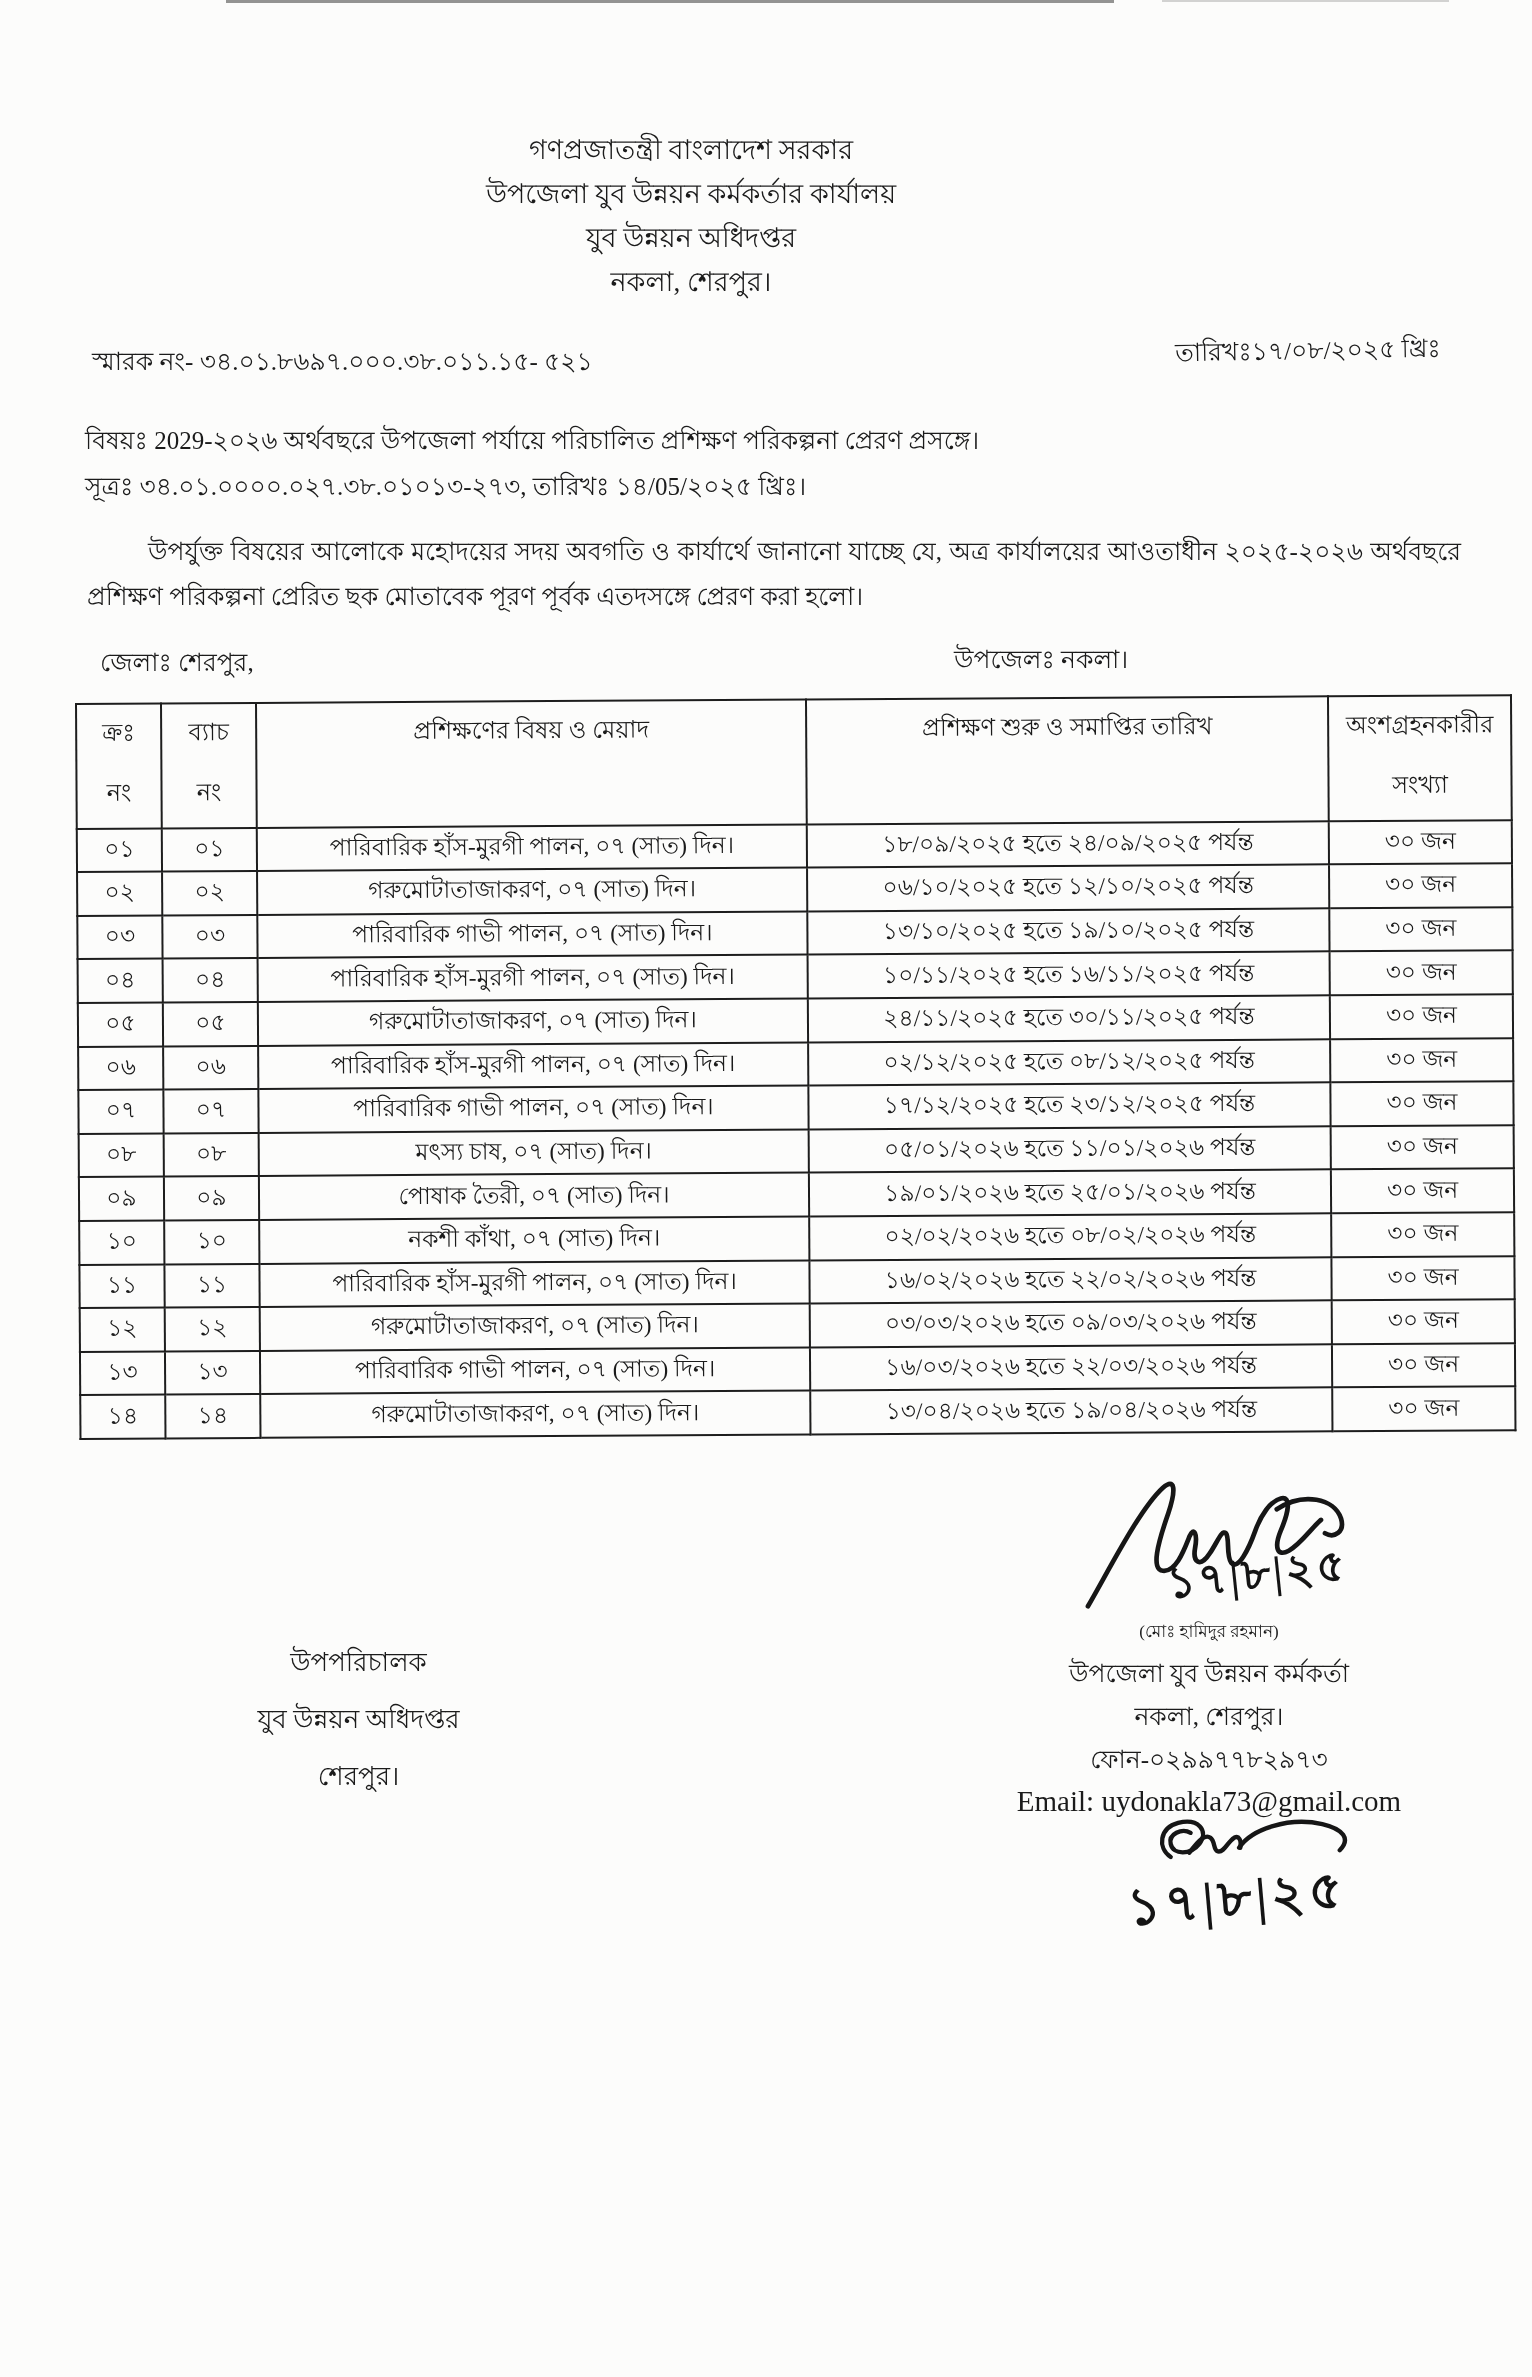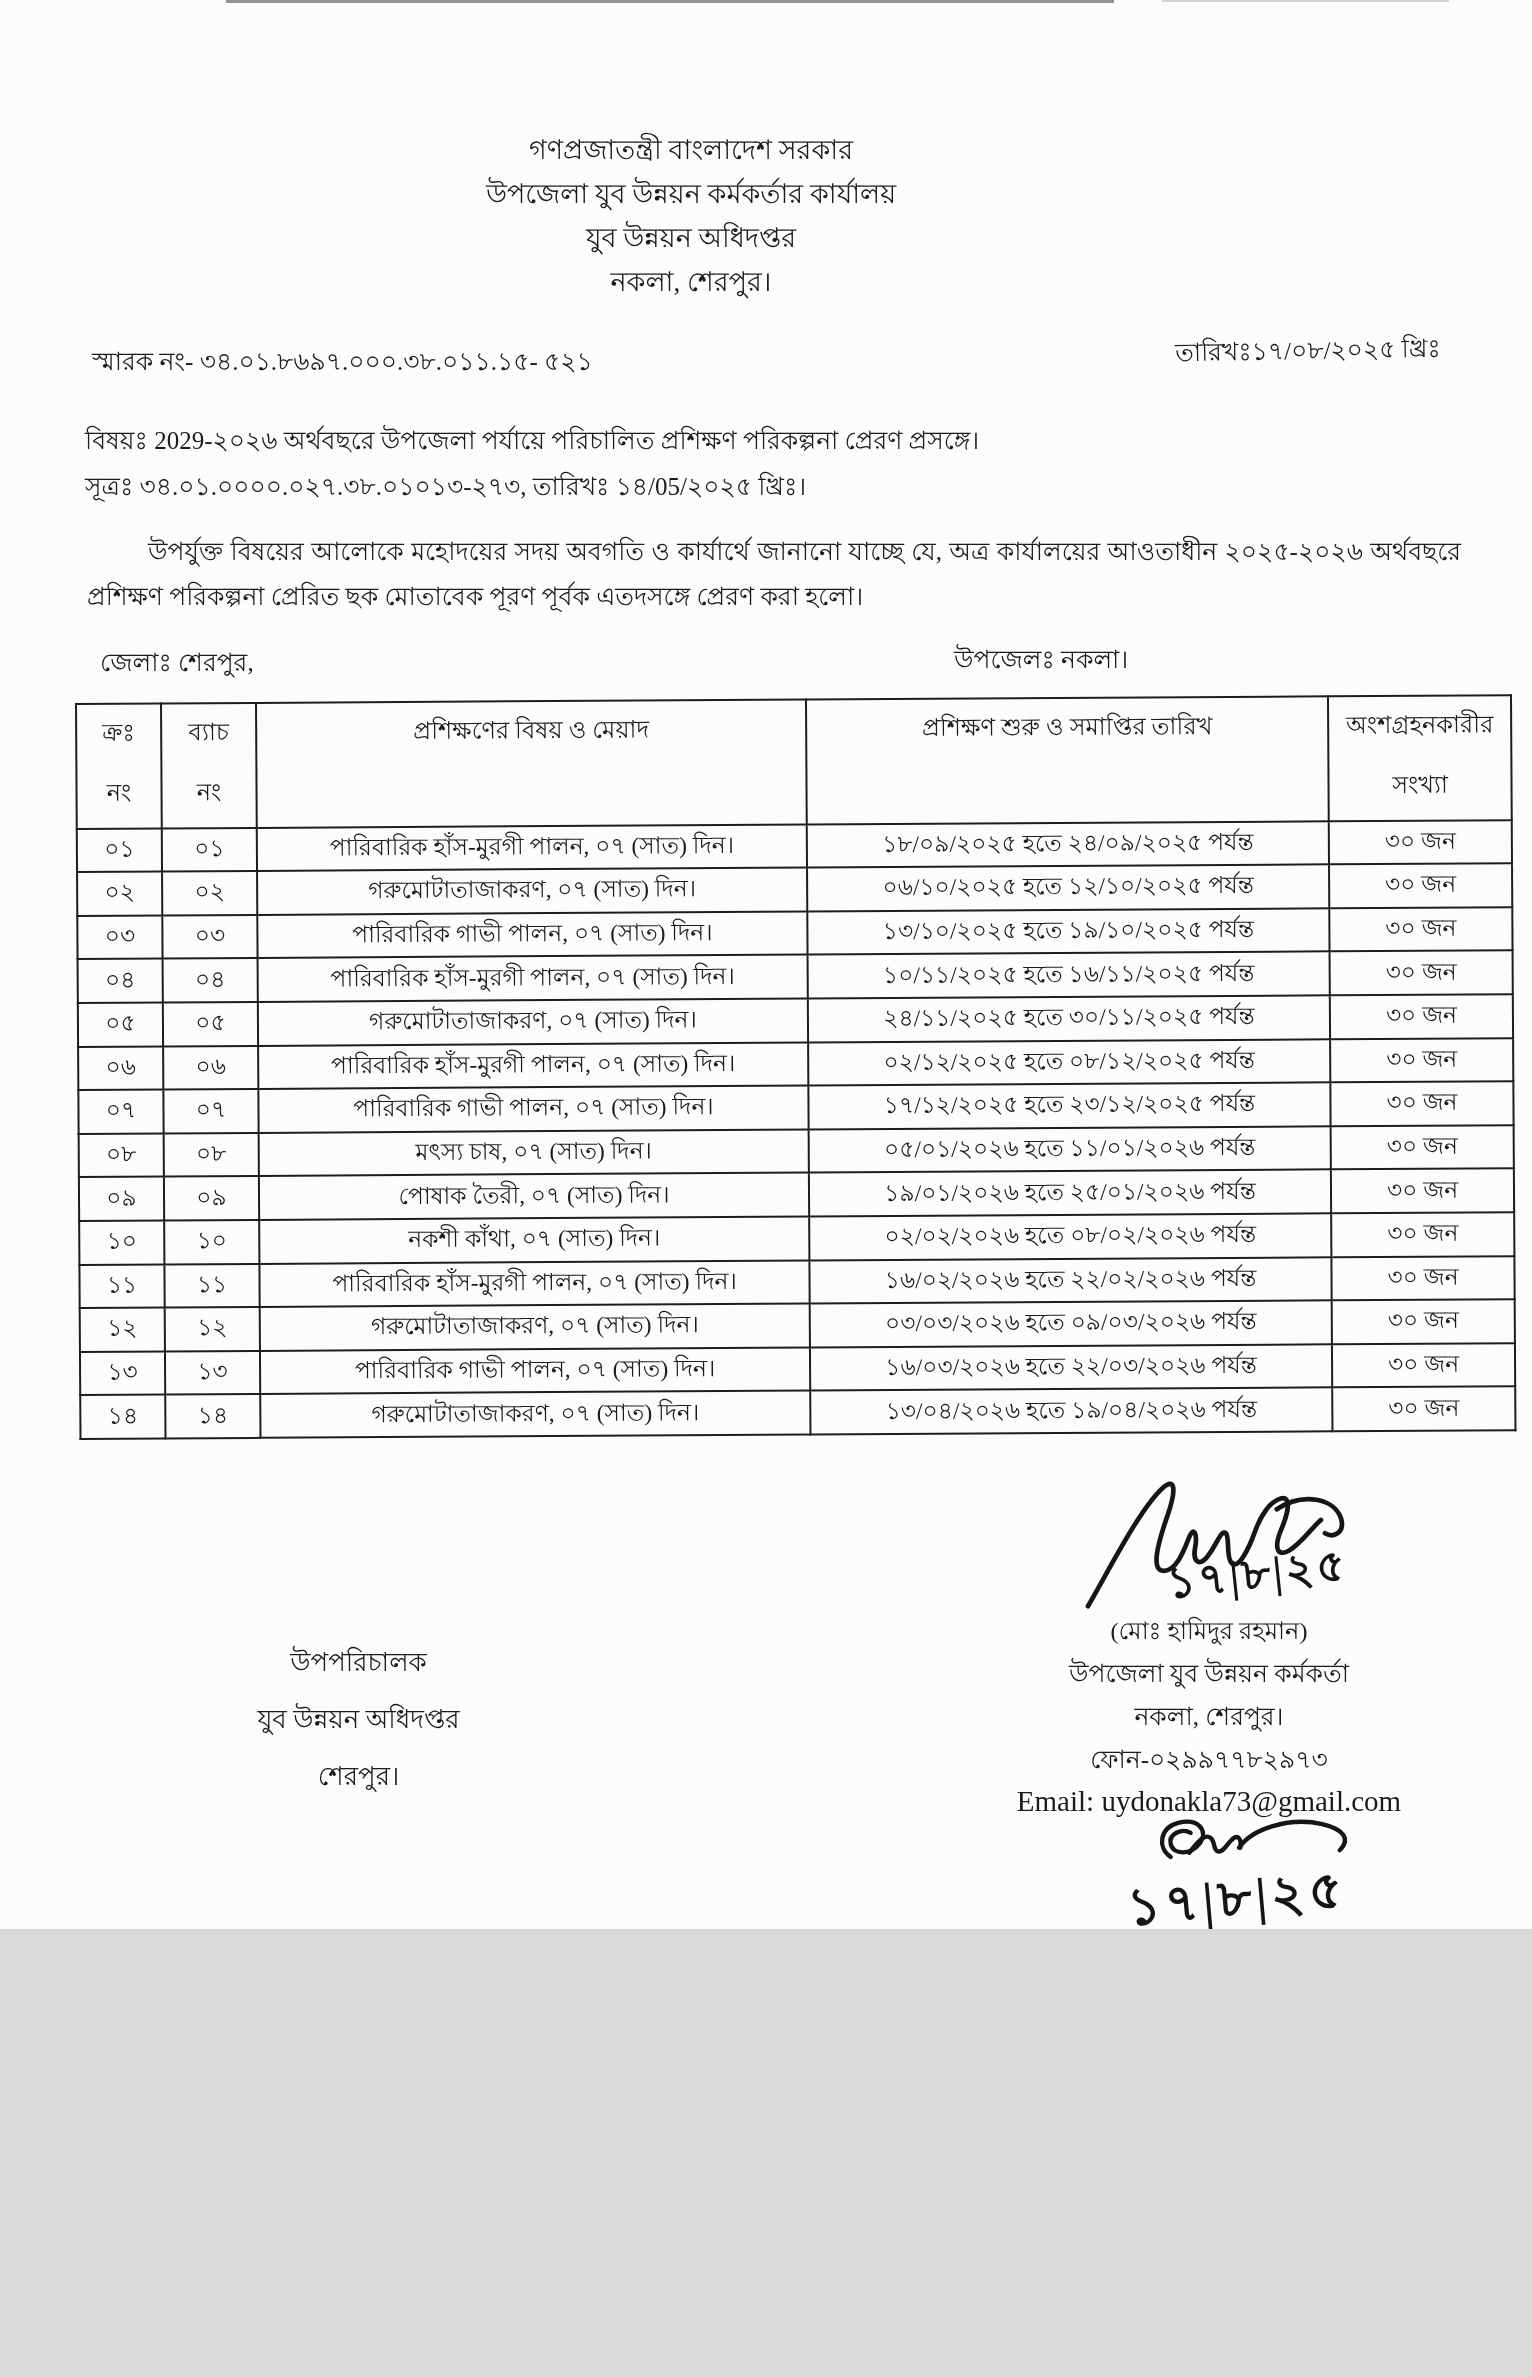--- a/index.html
+++ b/index.html
@@ -1,18 +1,18 @@
 <!DOCTYPE html>
 <html lang="bn" style="font-size:10.7px"><head>
 <meta charset="utf-8">
 <style>
   html,body{margin:0;padding:0;background:#d9d9d9;}
   .page{
     position:relative;
-    width:1533px;height:1929px;
+    width:1533px;height:2377px;
     margin:0 auto;
     background:#fcfcfb;
     font-family:"Liberation Serif","DejaVu Sans",serif;
     color:#1b1b1b;
     overflow:hidden;
   }
   .scan-top-a{position:absolute;top:0;left:226px;width:888px;height:2.7px;background:#3c3c3c;opacity:.55;}
   .scan-top-b{position:absolute;top:0;left:1162px;width:287px;height:2px;background:#666;opacity:.28;}
 
   .doc-header{position:absolute;top:128px;left:0;width:1382px;text-align:center;}
@@ -40,21 +40,21 @@
     overflow:hidden;
   }
   table.training thead th{height:112px;vertical-align:top;padding-top:9.3px;font-size:24px;}
   .th-stack{display:flex;flex-direction:column;justify-content:space-between;height:100px;align-items:center;}
   table.training tbody td{height:38px;}
 
   .left-block{position:absolute;left:205px;top:1634px;width:307px;text-align:center;}
   .left-block div{font-size:26px;line-height:57px;}
 
   .sign-block{position:absolute;left:955px;top:1611px;width:508px;text-align:center;}
-  .sign-block .s-name{font-size:24px;line-height:41px;}
+  .sign-block .s-name{font-size:17px;line-height:41px;}
   .sign-block .s-line{font-size:25px;line-height:43px;text-align:center;}
   .sign-block .s-email{font-size:29px;line-height:41px;font-family:"Liberation Serif",serif;}
 
   .sig1{position:absolute;left:1073px;top:1469px;width:287px;height:154px;}
   .sig-date1{
     position:absolute;left:1167px;top:1541px;
     font-size:44px;font-weight:bold;transform:rotate(-6deg);
     letter-spacing:2.7px;color:#141414;
   }
   .sig2{position:absolute;left:1138px;top:1798px;width:227px;height:87px;}

